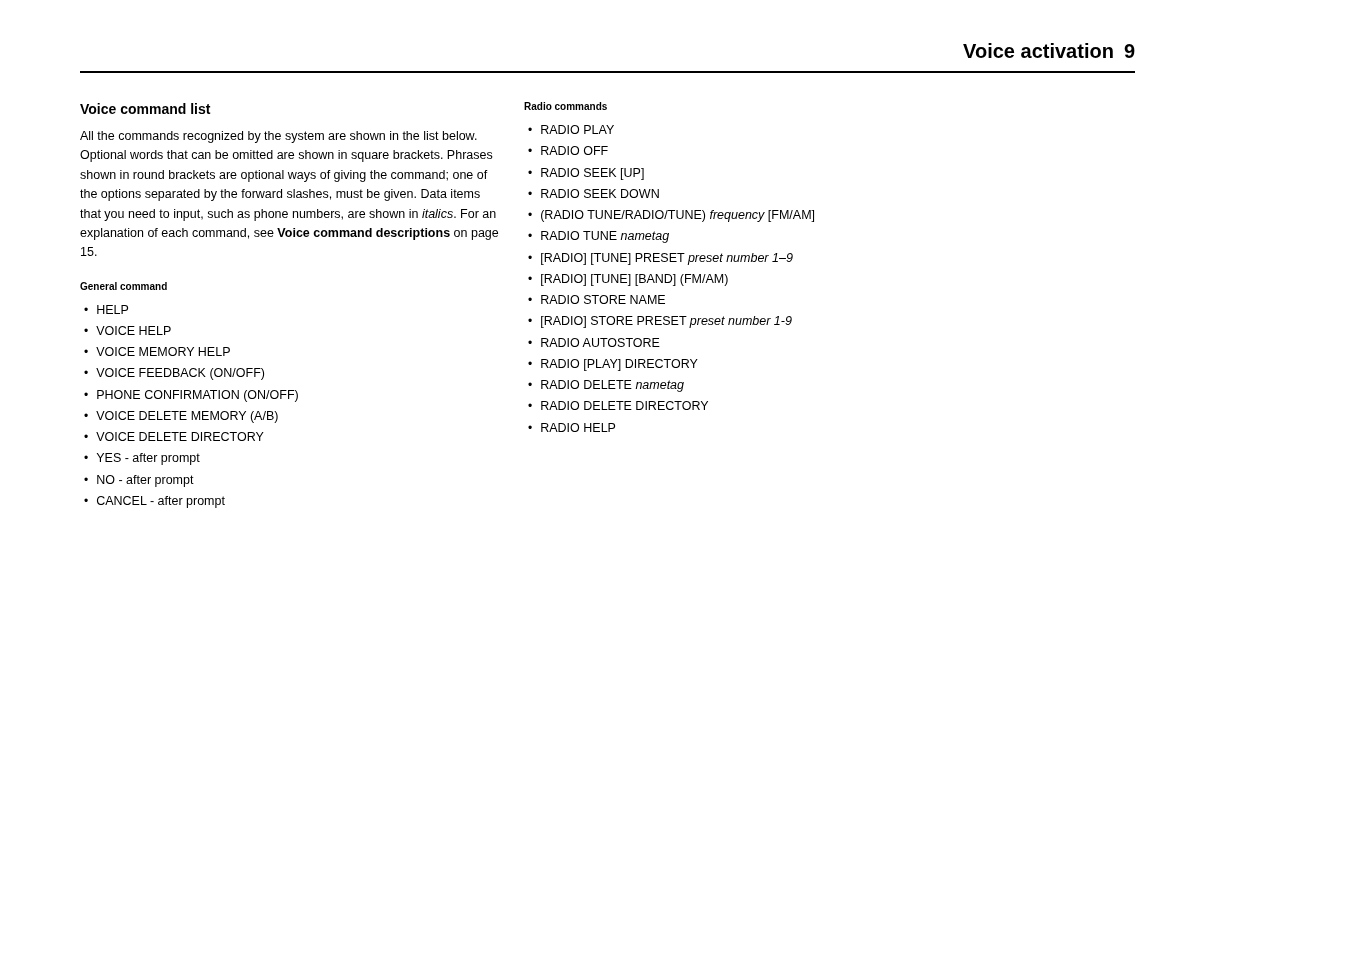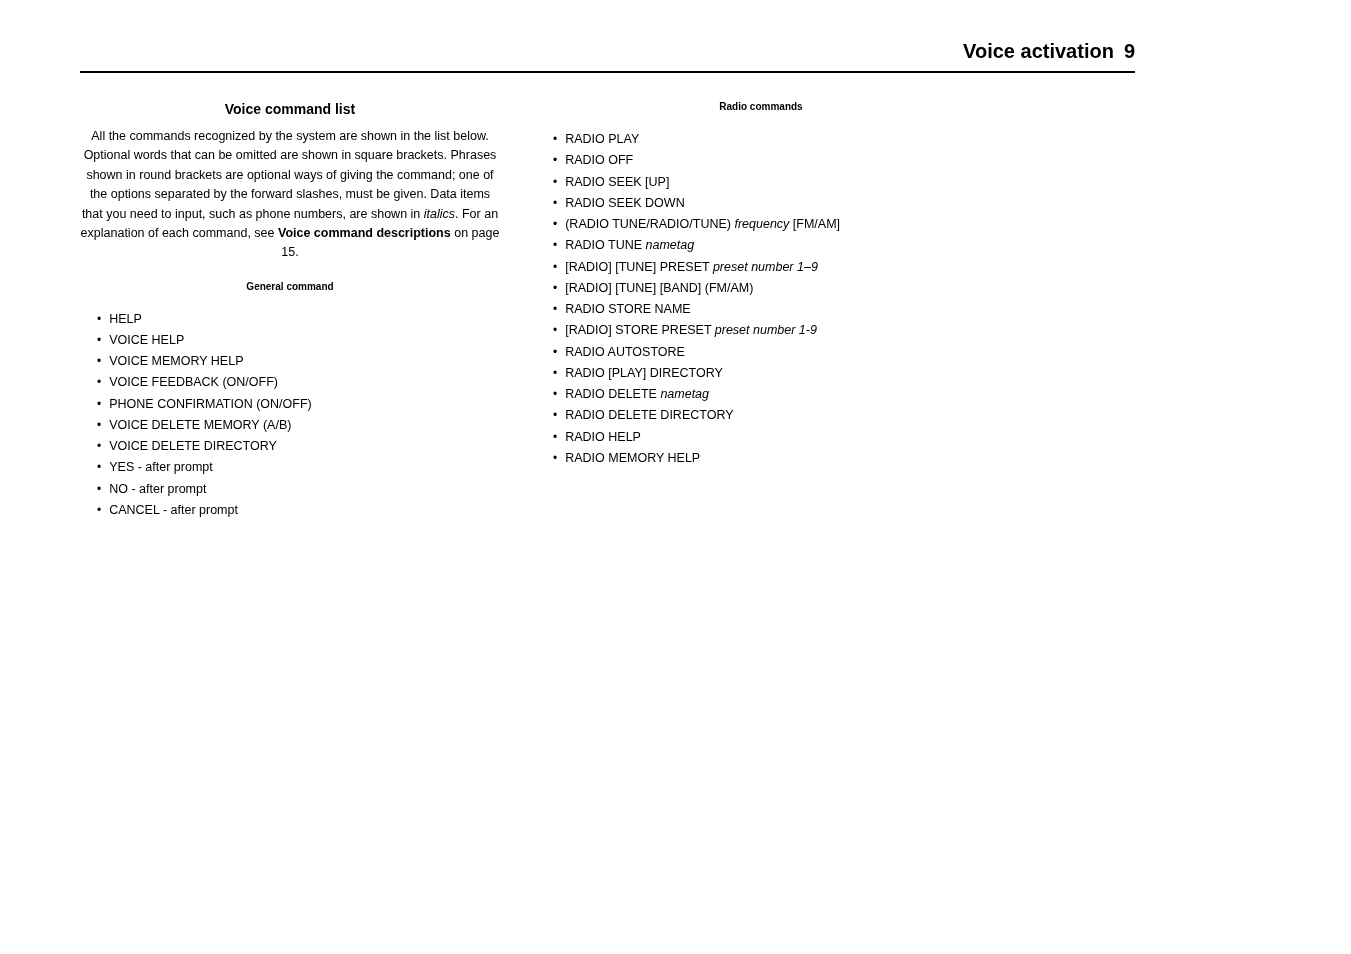--- a/index.html
+++ b/index.html
@@ -39,22 +39,21 @@
       margin-right: 10px;
     }
 
     .page-number {
       font-size: 20px;
       font-weight: bold;
     }
 
     .content-columns {
       display: flex;
-      gap: 36px;
-      text-align: center;
+      gap: 24px;
     }
 
     .left-column {
       flex: 1;
       max-width: 420px;
     }
 
     .right-column {
       flex: 1;
       max-width: 450px;
@@ -78,21 +77,21 @@
 
     .subsection-title {
       font-size: 10px;
       font-weight: bold;
       margin-bottom: 8px;
     }
 
     .command-list {
       list-style: none;
       padding: 0;
-      margin: 17px;
+      margin: 4px;
     }
 
     .command-list li {
       font-size: 12.5px;
       line-height: 1.7;
       display: flex;
       align-items: baseline;
       gap: 8px;
     }
 
@@ -202,19 +201,16 @@
           </li>
         <li>
             <span>RADIO DELETE <em>nametag</em></span>
           </li>
         <li>
             <span>RADIO DELETE DIRECTORY</span>
           </li>
         <li>
             <span>RADIO HELP</span>
           </li>
-        <li>
-            <span>RADIO MEMORY HELP</span>
-          </li>
       </ul>
     </div>
   </div>
 </div>
 
 </body></html>

